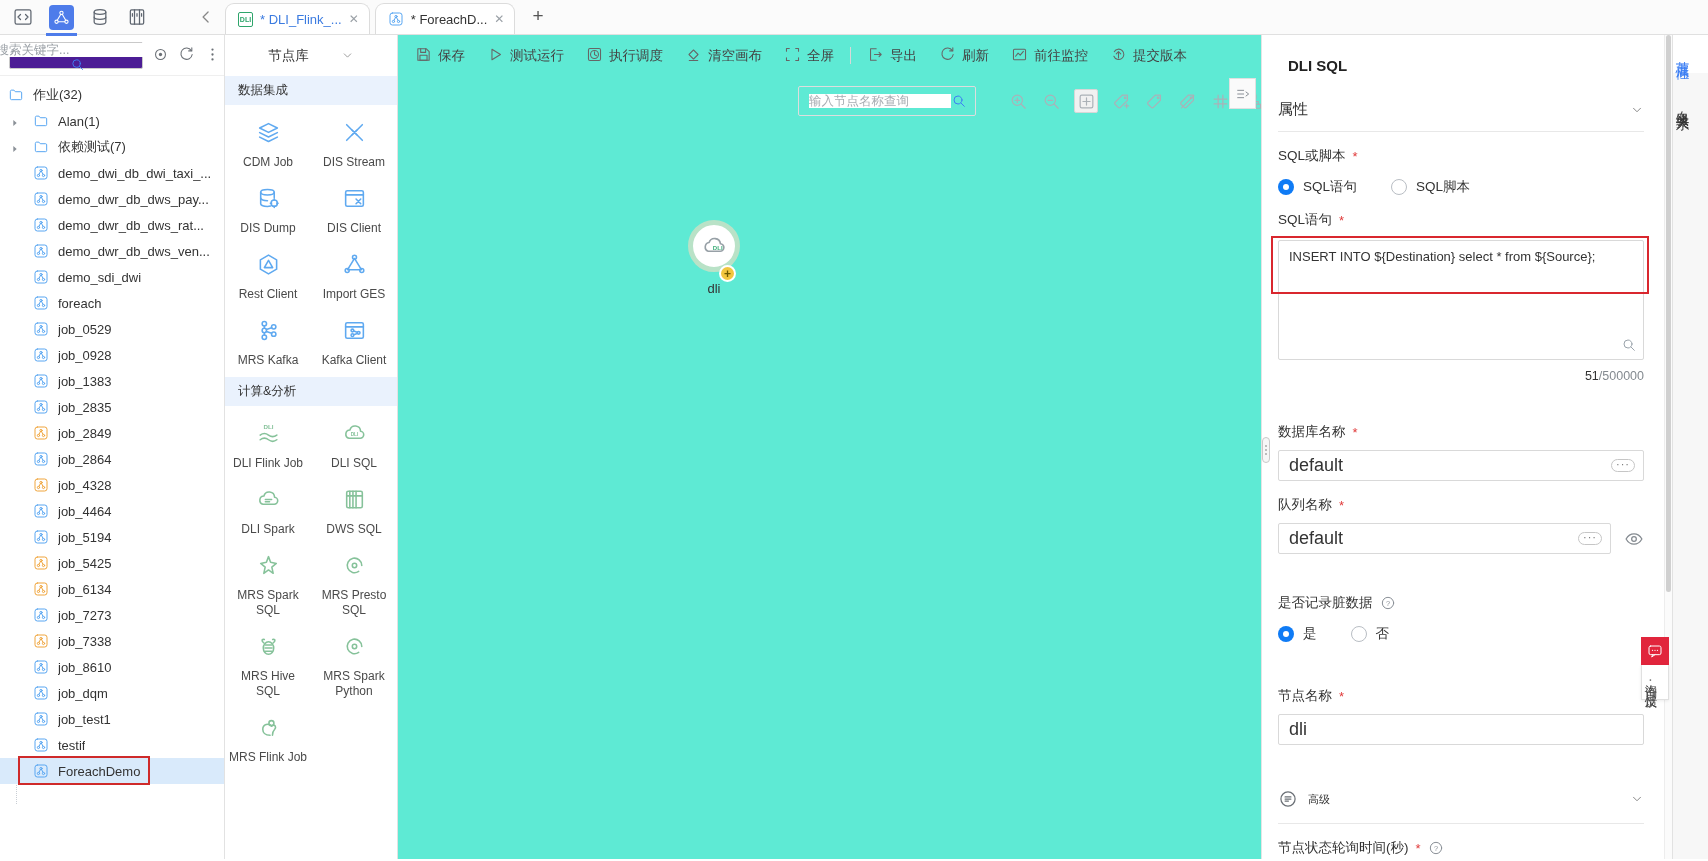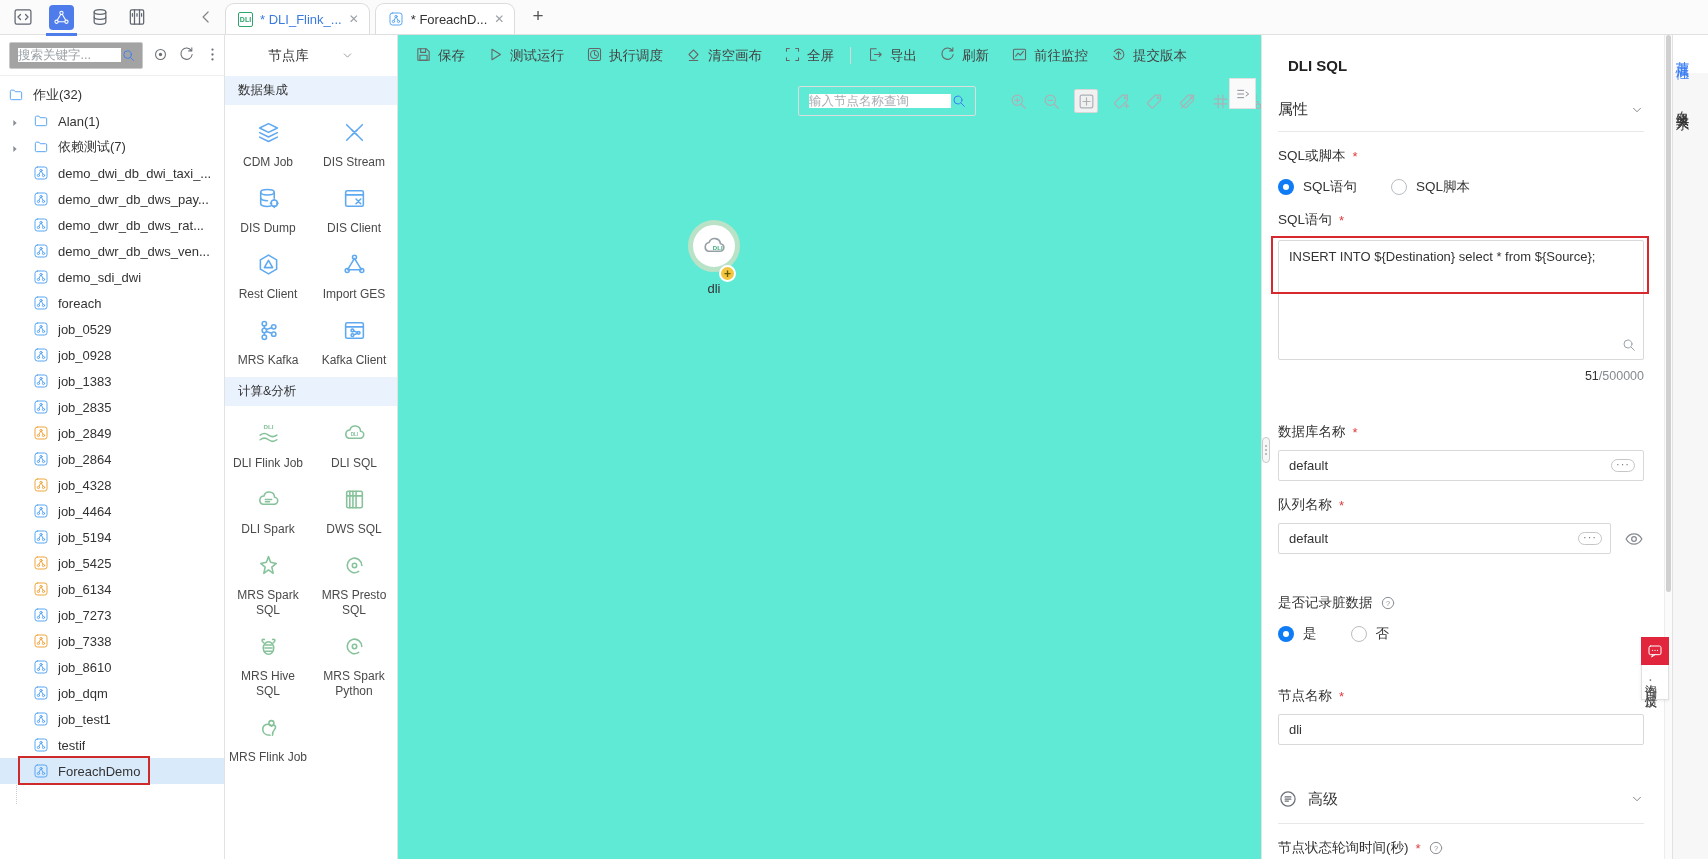--- a/index.html
+++ b/index.html
@@ -24,21 +24,21 @@
   .tab-close { color:#9aa0a6; font-size:12px; margin-left:auto; }
   .dli-badge { width:15px; height:15px; border:1px solid #2ea56b; border-radius:2px; color:#2ea56b; font-size:7px; font-weight:bold; display:flex; align-items:center; justify-content:center; }
   .tab-node-icon { width:16px; height:16px; color:#58A6F2; }
   .tab-node-icon svg { width:16px; height:16px; }
   .tab-add { align-self:center; font-size:19px; color:#555; padding:0 12px 2px; }
 
   
   .main { flex:1; display:flex; min-height:0; }
   .col-left { width:225px; border-right:1px solid #e2e2e2; display:flex; flex-direction:column; }
   .left-tools { height:41px; flex:0 0 41px; display:flex; align-items:center; gap:9px; padding:0 6px 0 9px; border-bottom:1px solid #efefef; }
-  .search-box { width:134px; height:27px; border:1px solid #c9c9c9; border-radius:2px; display:flex; align-items:center; padding:0 6px 0 8px; background:#a3a3a3; }
+  .search-box { width:134px; height:27px; border:1px solid #c9c9c9; border-radius:2px; display:flex; align-items:center; padding:0 6px 0 8px; background:#4c1d95;flex-direction:column; }
   .search-box input { border:none; outline:none; flex:1; min-width:0; font-size:12.5px; color:#333; font-family:inherit; }
   .search-box input::placeholder { color:#9aa0a6; }
   .search-box .mag { width:15px; height:15px; color:#3D7FF3; flex:0 0 15px; }
   .ltool { width:18px; height:18px; color:#6b7076; }
   .ltool svg { width:17px; height:17px; }
 
   .tree { flex:1; overflow:hidden; padding-top:6px; position:relative; }
   .tree::before { content:''; position:absolute; left:16px; top:40px; bottom:55px; border-left:1px dotted #c9ced4; }
   .tree-row { height:26px; display:flex; align-items:center; position:relative; background:#fff; }
   .tree-row.selected { background:#d9eafb; }
@@ -106,29 +106,29 @@
   .radio.on::after { content:''; position:absolute; left:5px; top:5px; width:6px; height:6px; border-radius:50%; background:#fff; }
   .radio.off { border:1px solid #b9bec4; background:#fff; }
   .radio-gap { width:16px; }
   .sql-wrap { position:relative; margin-top:11px; }
   .sql-wrap textarea { width:100%; height:120px; border:1px solid #d9d9d9; border-radius:2px; resize:none; padding:8px 10px; font-family:inherit; font-size:13px; color:#333; outline:none; }
   .sql-zoom { position:absolute; right:7px; bottom:10px; width:16px; height:16px; color:#9aa3ab; }
   .sql-anno { position:absolute; left:-7px; top:-4px; width:calc(100% + 12px); height:58px; border:2px solid #d9272e; pointer-events:none; }
   .counter { margin-top:6px; text-align:right; font-size:12.5px; }
   .counter .cur { color:#333; } .counter .max { color:#848a90; }
   .input-wrap { margin-top:9px; position:relative; }
-  .p-input { width:100%; height:31px; border:1px solid #d9d9d9; border-radius:2px; padding:0 34px 0 10px; font-size:13px; color:#333; font-family:inherit; outline:none; }
+  .p-input { width:100%; height:31px; border:1px solid #d9d9d9; border-radius:2px; padding:0 34px 0 10px; font-size:18px; color:#333; font-family:inherit; outline:none; }
   .dots-btn { position:absolute; right:9px; top:9px; width:24px; height:13px; border:1px solid #c6c6c6; border-radius:7px; color:#777; font-size:11px; line-height:8px; text-align:center; letter-spacing:1px; }
   .queue-row { display:flex; align-items:center; gap:13px; }
   .queue-row .input-wrap { flex:1; margin-top:0; }
   .queue-row { margin-top:9px; }
   .eye { width:20px; height:20px; color:#848a90; flex:0 0 20px; }
   .gap40 { margin-top:40px !important; }
   .gap44 { margin-top:44px !important; }
-  .adv-row { margin-top:44px; display:flex; align-items:center; gap:10px; font-size:15px; color:#333; padding-bottom:14px; border-bottom:1px solid #e8e8e8; }
+  .adv-row { margin-top:44px; display:flex; align-items:center; gap:10px; font-size:11px; color:#333; padding-bottom:14px; border-bottom:1px solid #e8e8e8; }
   .adv-icon { width:20px; height:20px; color:#6b7076; }
   .adv-row .chev { margin-left:auto; width:14px; height:14px; color:#777; }
 
   
   .col-scroll { width:8px; flex:0 0 8px; background:#fbfbfb; border-left:1px solid #ededed; position:relative; }
   .col-scroll .thumb { position:absolute; top:0; left:1px; width:5px; height:557px; background:#d0d0d0; border-radius:3px; }
   .col-rtabs { width:36px; flex:0 0 36px; background:#f7f7f7; border-left:1px solid #e2e2e2; display:flex; flex-direction:column; align-items:center; }
   .rtab { writing-mode:vertical-lr; font-size:13.5px; padding:15px 0; width:100%; text-align:center; letter-spacing:2px; color:#333; }
   .rtab.active { background:#fff; color:#3D7FF3; }
   .rtab.inactive { margin-top:12px; }

